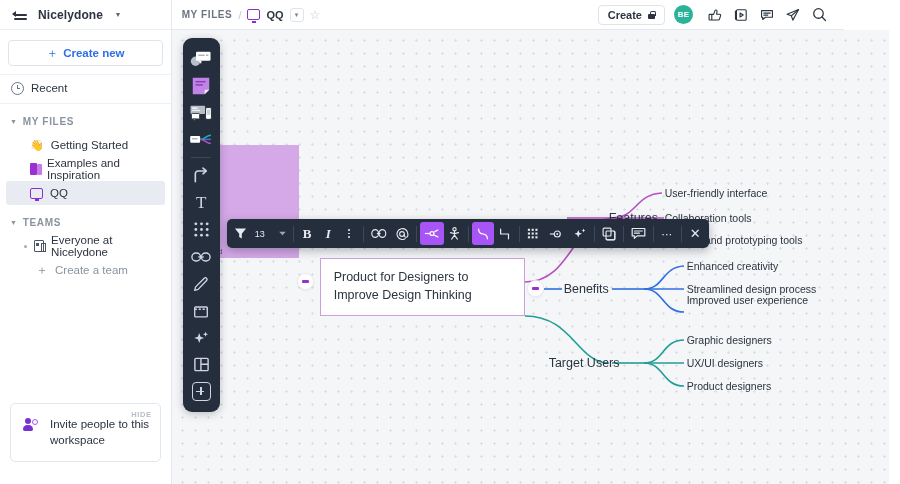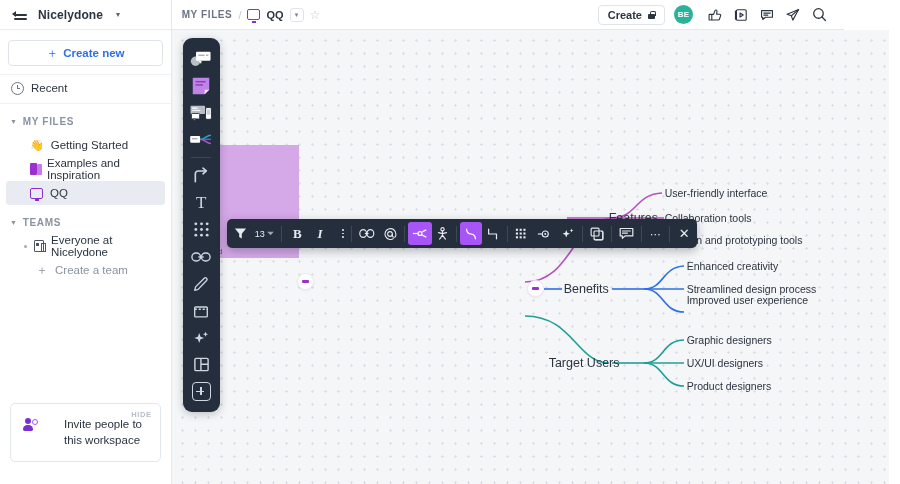--- a/index.html
+++ b/index.html
@@ -77,21 +77,21 @@
   .ic-book i { position:absolute; left:7px;top:0.5px; width:5px;height:11px;background:#c77ae8;border-radius:1px;}
   .ic-monitor { width:13px;height:11px; border:1.4px solid #8b2fd0; border-radius:2px; position:relative;}
   .ic-monitor:after{content:"";position:absolute;left:3.5px;bottom:-3.5px;width:4px;height:2px;background:#8b2fd0;}
   .ic-team { width:12px;height:12px; border:1.3px solid #4b5563; border-radius:1px; position:relative;}
   .ic-team:before{content:"";position:absolute;left:1.5px;top:2px;width:3px;height:3px;background:#4b5563;}
   .ic-team:after{content:"";position:absolute;left:6px;top:2px;width:3px;height:7px;border:1px solid #4b5563;}
 
   .invite-card {
     position:absolute; left:10px; right:10px; bottom:22px;
     border:1px solid #e2e7ee; border-radius:5px; background:#fff;
-    padding:12px 10px 12px 12px; display:flex; gap:23px; align-items:flex-start;
+    padding:12px 10px 12px 12px; display:flex; gap:9px; align-items:flex-start;
   }
   .invite-txt { font-size:11.5px; font-weight:400; line-height:1.45; color:#2b3440; max-width:108px;}
   .hide-lbl { position:absolute; right:8px; top:6px; font-size:7.5px; font-weight:700; color:#b6bdc7; letter-spacing:.6px; cursor:pointer;}
   .ic-people { width:18px;height:14px; position:relative; flex:0 0 auto; margin-top:2px;}
   .ic-people .hd{position:absolute;left:2px;top:0px;width:6px;height:6px;border-radius:50%;background:#7a2fd4;}
   .ic-people .bd{position:absolute;left:0px;top:7px;width:10px;height:6px;border-radius:5px 5px 2px 2px;background:#7a2fd4;}
   .ic-people .ring{position:absolute;left:9px;top:1px;width:6px;height:6px;border-radius:50%;border:1.6px solid #a855f7;}
 
   
   .main { position:relative; width:717px; height:484px; background:#f5f6f8; }
@@ -157,22 +157,22 @@
   }
   .sel-shape-txt { position:absolute; left:43px; top:218px; font-size:7px; color:#4a5260; z-index:11;}
 
   
   .ftool {
     position:absolute; left:55px; top:189px; height:29px;
     background:#252e3d; border-radius:5px; display:flex; align-items:center;
     padding:0 3px; z-index:40; box-shadow:0 3px 10px rgba(20,26,38,.3);
   }
   .ft-btn {
-    height:23px; min-width:21px; padding:0 4px; display:flex; align-items:center; justify-content:flex-end;
-    gap:2px; color:#e6eaf1; cursor:pointer; border-radius:3px; position:relative;
+    height:23px; min-width:21px; padding:0 4px; display:flex; align-items:center; justify-content:center;
+    gap:14px; color:#e6eaf1; cursor:pointer; border-radius:3px; position:relative;
   }
   .ft-btn.on { background:#a855f7; color:#fff; }
   .ft-sep { width:1px; height:16px; background:#3e4859; margin:0 3px; }
   .ft-num { font-size:9px; color:#e6eaf1; font-weight:400; }
   .ft-b { font-family:"Liberation Serif", serif; font-weight:700; font-size:13px; }
   .ft-i { font-family:"Liberation Serif", serif; font-style:italic; font-weight:700; font-size:13px; }
   .ft-dots3 { display:flex; flex-direction:column; gap:1.6px; }
   .ft-dots3 i { width:1.8px;height:1.8px;background:#e6eaf1;border-radius:50%; }
   .ft-x { font-size:13px; font-weight:400; }
   .ft-mdots { letter-spacing:1px; font-size:11px; line-height:8px;}
@@ -445,20 +445,23 @@
           </svg>
         </div>
         <div class="vt-btn">
           <span class="vt-add"></span>
         </div>
       </div>
 
       <div class="bullet" style="left:125px; top:243px;">
           <i></i>
         </div>
+      <div class="node-root">
+        <span class="node-root-txt">Product for Designers to Improve Design Thinking</span>
+      </div>
       <div class="bullet" style="left:355px; top:250px;">
           <i></i>
         </div>
 
       <div class="lbl" style="left:397px; top:181px;margin-left:40px;">Features</div>
       <div class="leaf" style="left:493px; top:157px;">User-friendly interface</div>
       <div class="leaf" style="left:493px; top:182px;">Collaboration tools</div>
       <div class="leaf" style="left:493px; top:204px;">Ideation and prototyping tools</div>
 
       <div class="lbl" style="left:392px; top:252px;">Benefits</div>

